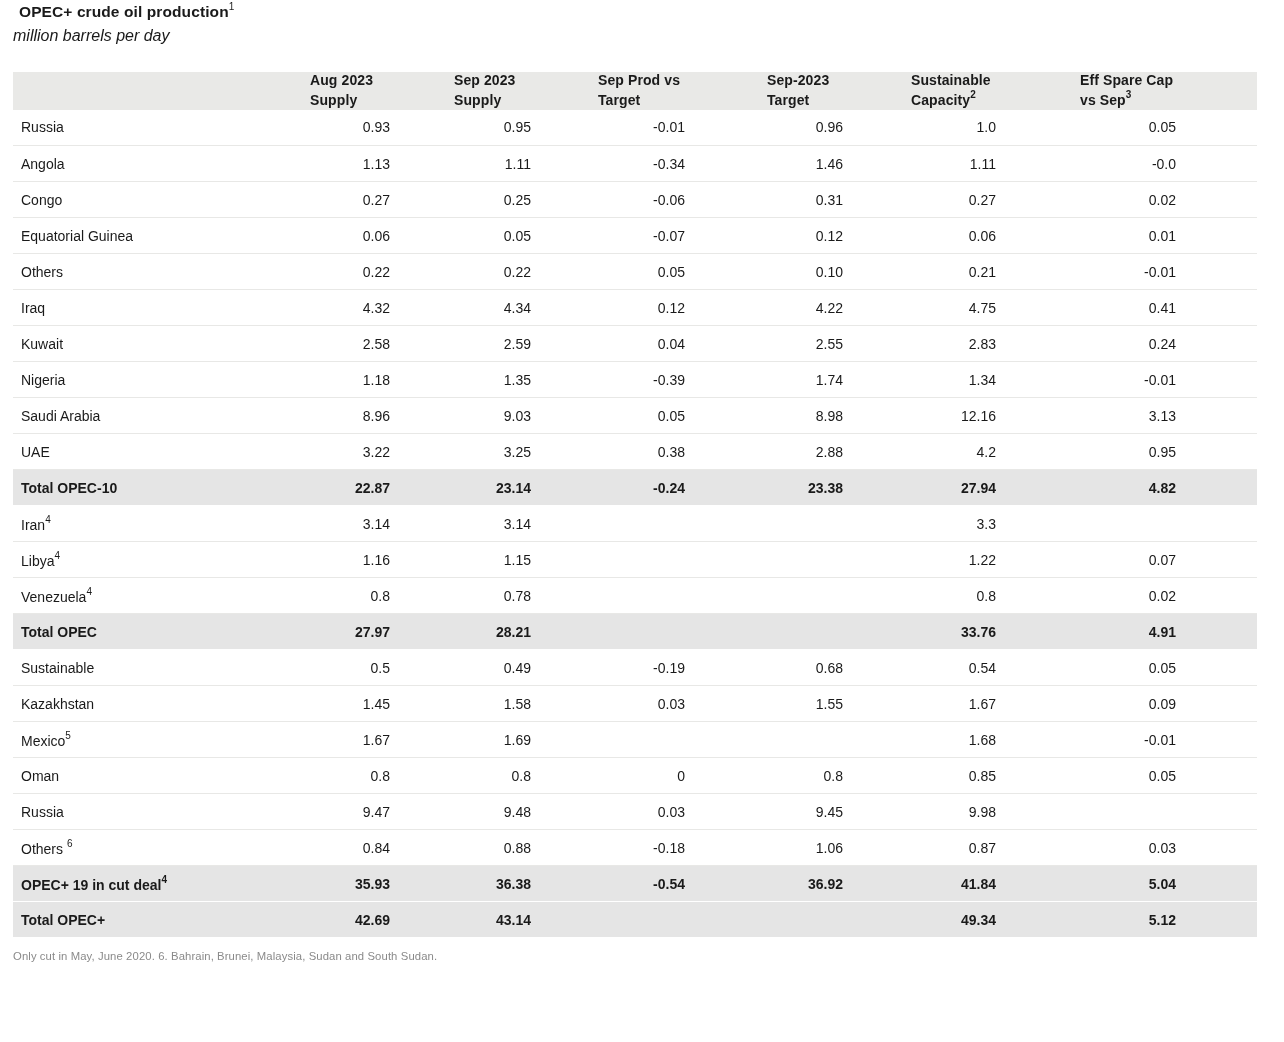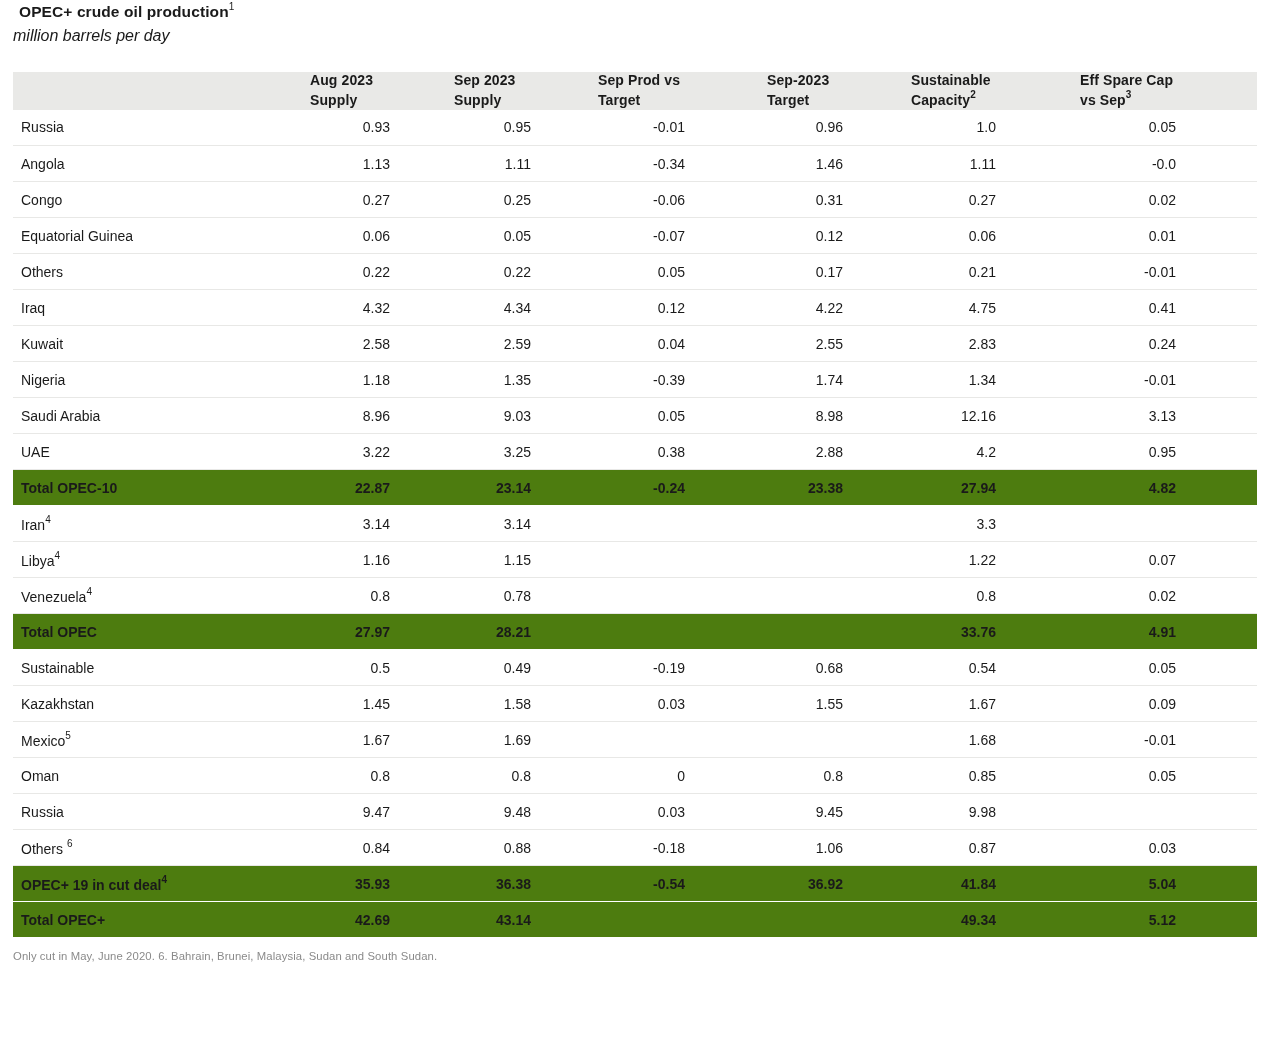--- a/index.html
+++ b/index.html
@@ -60,21 +60,21 @@
   tbody td.country { text-align: left; padding-left: 8px; }
   tbody td.country sup { font-size: 10px; position: relative; top: -1px; }
   tbody td.num { text-align: right; }
   td.c1 { padding-right: 50px; }
   td.c2 { padding-right: 53px; }
   td.c3 { padding-right: 68px; }
   td.c4 { padding-right: 54px; }
   td.c5 { padding-right: 70px; }
   td.c6 { padding-right: 81px; }
 
-  tbody tr.total { background: #4d7c0f; font-weight: bold; }
+  tbody tr.total { background: #e5e5e5; font-weight: bold; }
   tbody tr.total td { border-bottom: 1px solid #ffffff; }
 
   .footnote {
     margin: 10px 27px 0 13px;
     font-size: 11.3px;
     line-height: 16px;
     color: #8a8a8a;
     letter-spacing: .1px;
   }
 </style>
@@ -143,21 +143,21 @@
           <td class="num c3">-0.07</td>
           <td class="num c4">0.12</td>
           <td class="num c5">0.06</td>
           <td class="num c6">0.01</td>
         </tr>
         <tr>
           <td class="country">Others</td>
           <td class="num c1">0.22</td>
           <td class="num c2">0.22</td>
           <td class="num c3">0.05</td>
-          <td class="num c4">0.17</td>
+          <td class="num c4">0.10</td>
           <td class="num c5">0.21</td>
           <td class="num c6">-0.01</td>
         </tr>
         <tr>
           <td class="country">Iraq</td>
           <td class="num c1">4.32</td>
           <td class="num c2">4.34</td>
           <td class="num c3">0.12</td>
           <td class="num c4">4.22</td>
           <td class="num c5">4.75</td>

